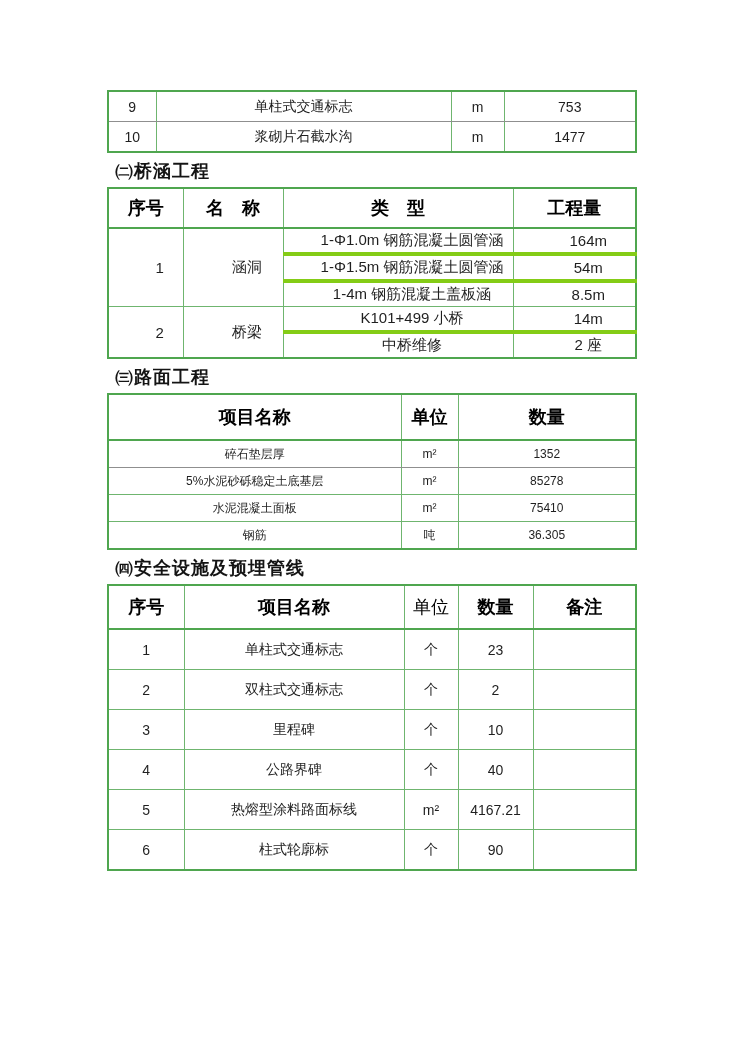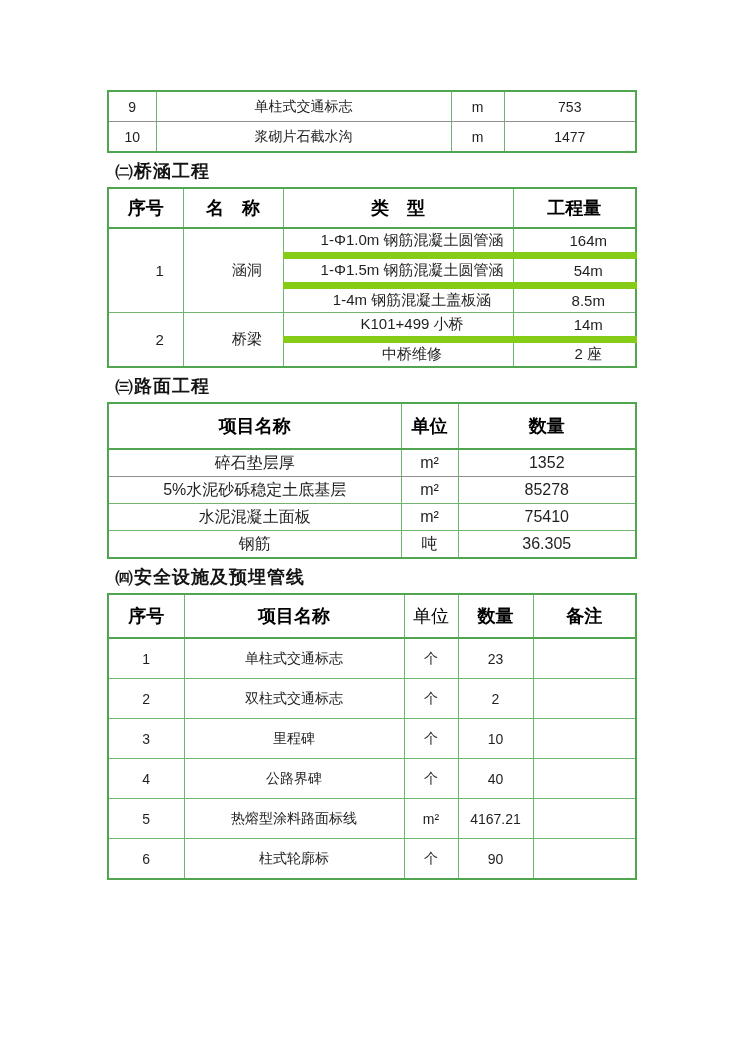--- a/index.html
+++ b/index.html
@@ -22,25 +22,25 @@
   .t thead th{font-weight:bold;font-size:18px;border-bottom:2px solid #4FA64F;color:#000000;}
 
   
   .t1 td{height:29px;font-size:14px;}
   .t1 tr:nth-child(1) td{border-bottom-color:#8f8f8f;}
   .t1 tr:nth-child(2) td{border-bottom:2px solid #4FA64F;}
 
   
   .t2 thead th{height:38px;}
   .t2 tbody td{height:23px;font-size:15px;padding-left:28px;}
-  .t2 tbody tr.sub td{border-top:7px solid #84cc16;}
+  .t2 tbody tr.sub td{border-top:4px solid #84cc16;}
 
   
   .t3 thead th{height:44px;}
-  .t3 tbody td{height:26px;font-size:16px;}
+  .t3 tbody td{height:26px;font-size:12px;}
   .t3 tbody tr:nth-child(1) td{border-bottom-color:#8f8f8f;}
 
   
   .t4 thead th{height:42px;}
   .t4 thead th:nth-child(3){font-weight:400;}
   .t4 tbody td{height:39px;font-size:14px;}
   .t4 tbody td:nth-child(2),
   .t4 tbody td:nth-child(3),
   .t4 tbody td:nth-child(4){border-left-color:#7e7e7e;}
 

